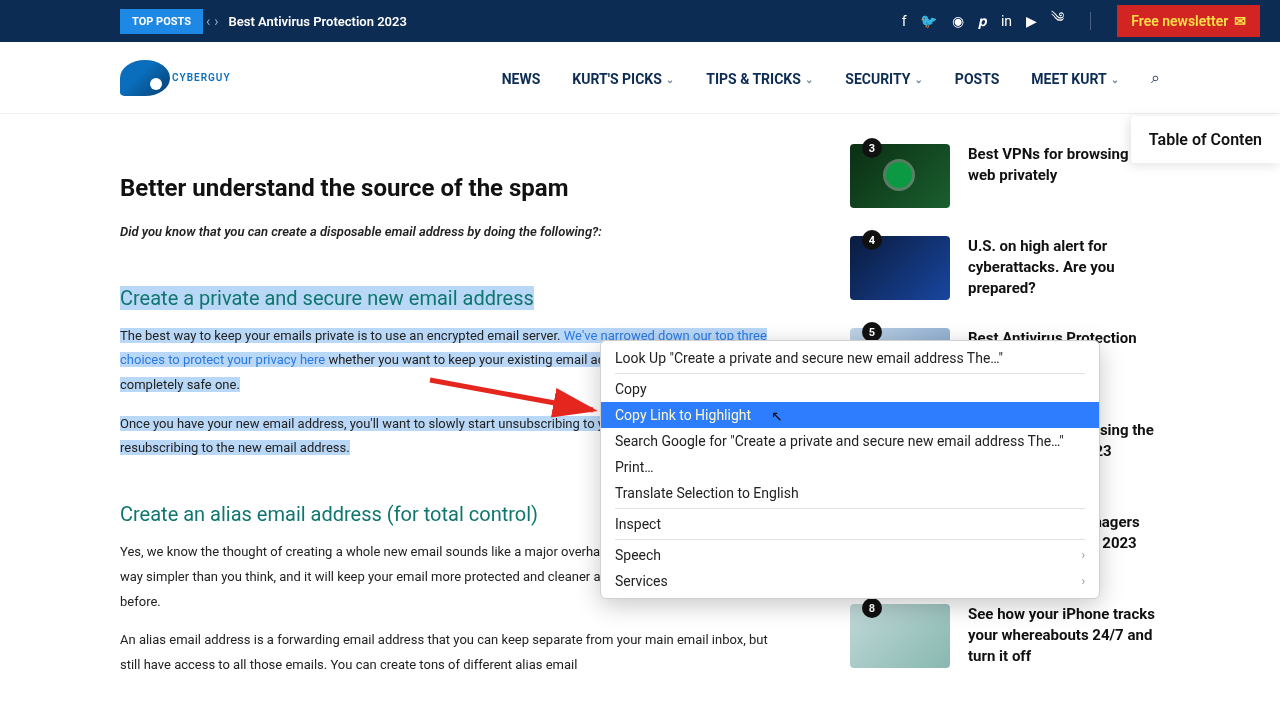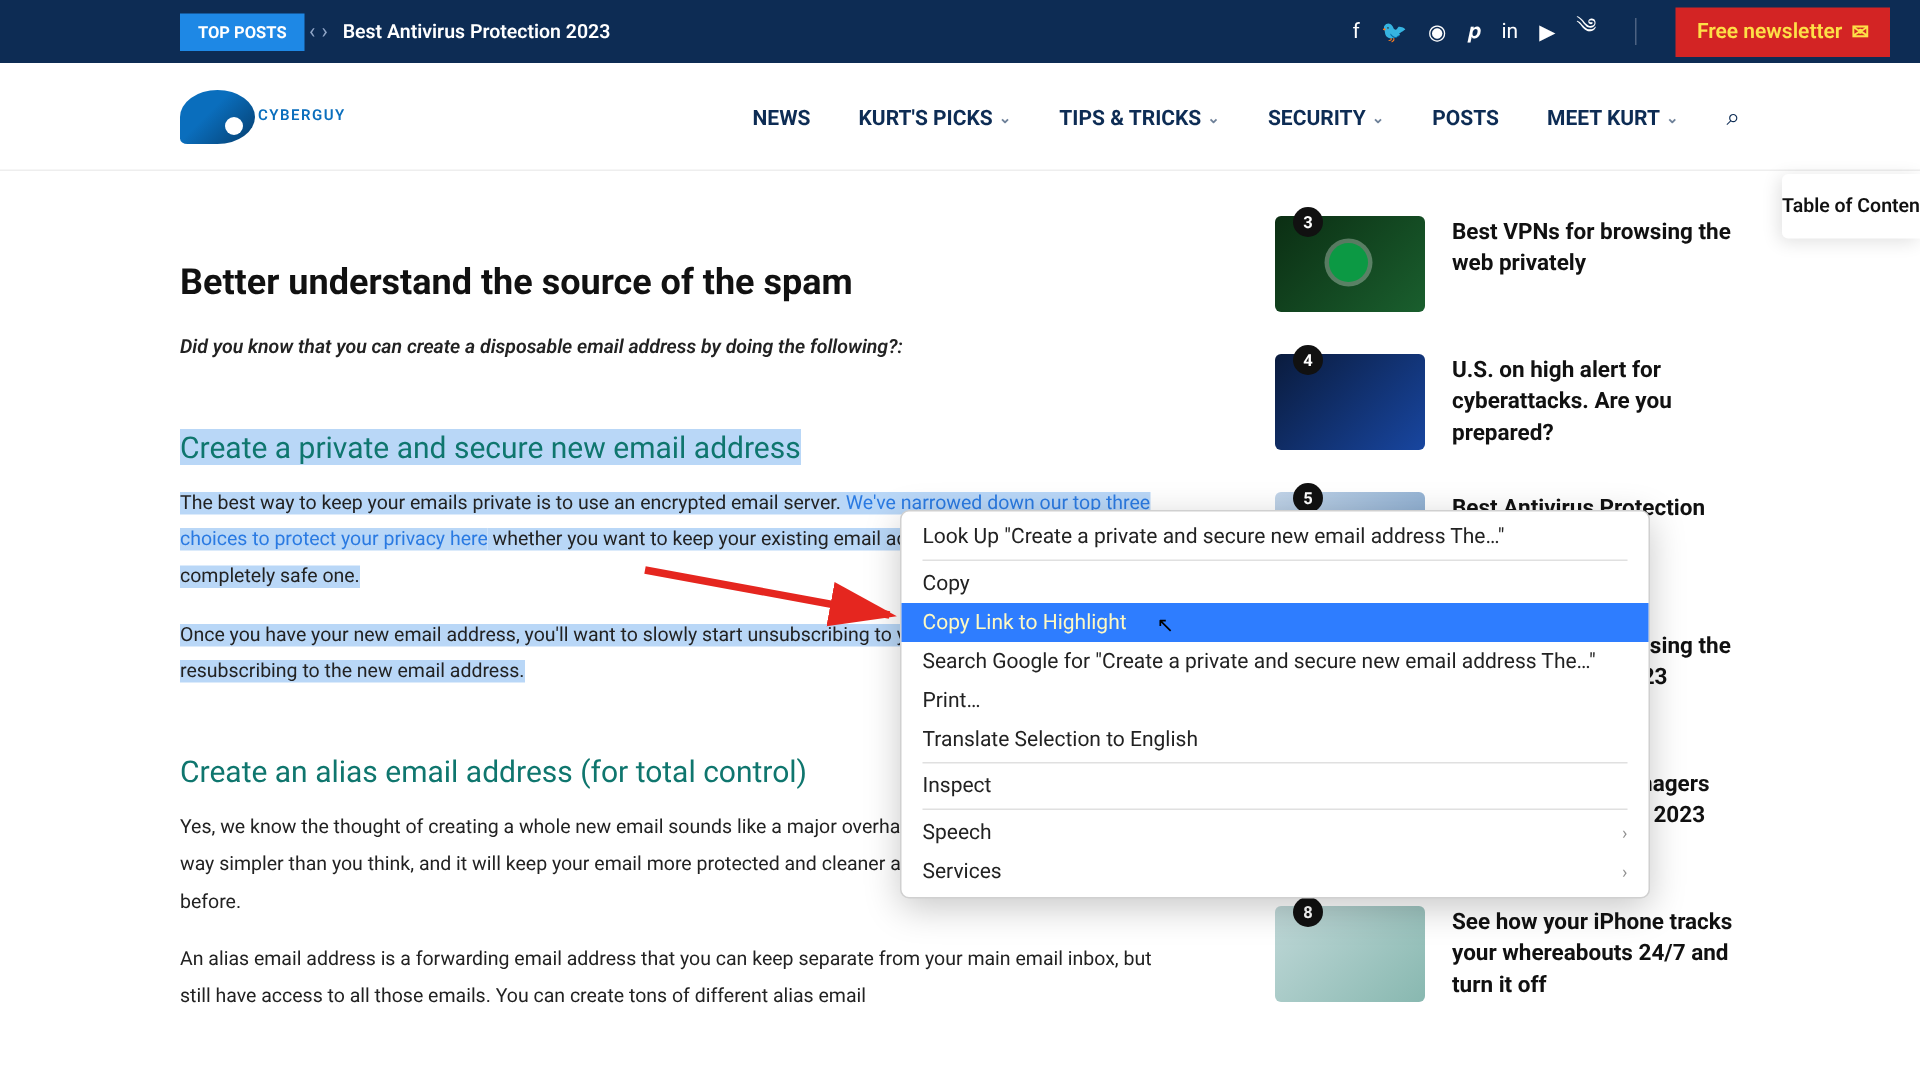--- a/index.html
+++ b/index.html
@@ -34,21 +34,21 @@
 .side-item{display:flex;gap:18px;margin-bottom:28px;position:relative}
 .thumb{width:100px;height:64px;background:#a5c0d4;border-radius:4px;position:relative;flex-shrink:0;overflow:hidden}
 .thumb.t1{background:linear-gradient(135deg,#0b2e13,#1a5f2e)}
 .thumb.t2{background:linear-gradient(135deg,#0a1b3d,#1846a0)}
 .thumb.t3{background:linear-gradient(135deg,#c1d4e8,#7ba0c8)}
 .thumb.t4{background:linear-gradient(135deg,#f0d060,#e8b030)}
 .thumb.t5{background:linear-gradient(135deg,#f8e8a0,#e8c060)}
 .thumb.t6{background:linear-gradient(135deg,#c0d8d8,#88b8b0)}
 .badge{position:absolute;top:-6px;left:12px;width:20px;height:20px;background:#111;color:#fff;border-radius:50%;display:flex;align-items:center;justify-content:center;font-size:11px;font-weight:700;z-index:2}
 .side-title{font-size:15px;font-weight:700;color:#111;line-height:1.4}
-.toc{position:absolute;right:0;top:116px;background:#fff;padding:14px 0;box-shadow:-2px 2px 12px rgba(0,0,0,.12);font-size:13px;font-weight:600;color:#111;border-radius:4px 0 0 4px}
+.toc{position:absolute;right:0;top:116px;background:#fff;padding:14px 18px;box-shadow:-2px 2px 12px rgba(0,0,0,.12);font-size:16px;font-weight:600;color:#111;border-radius:4px 0 0 4px}
 .ctx-menu{position:absolute;left:600px;top:340px;width:500px;background:#fff;border:1px solid #d0d0d0;border-radius:6px;box-shadow:0 6px 24px rgba(0,0,0,.22);font-size:14px;color:#222;z-index:100;padding:4px 0}
 .ctx-item{padding:5px 14px;cursor:pointer;display:flex;align-items:center;justify-content:space-between}
 .ctx-item.hov{background:#2e7dff;color:#fef9c3}
 .ctx-sep{height:1px;background:#e0e0e0;margin:2px 14px}
 .ctx-sub{opacity:.5;font-size:12px}
 .arrow{position:absolute;left:425px;top:370px;z-index:101;pointer-events:none}
 .cursor{position:absolute;left:771px;top:408px;z-index:102;font-size:14px;color:#000;pointer-events:none}
 .vpn-circle{width:26px;height:26px;border-radius:50%;background:#0c9944;position:absolute;top:18px;left:36px;box-shadow:0 0 0 3px rgba(255,255,255,.3)}
 </style>
 </head>

